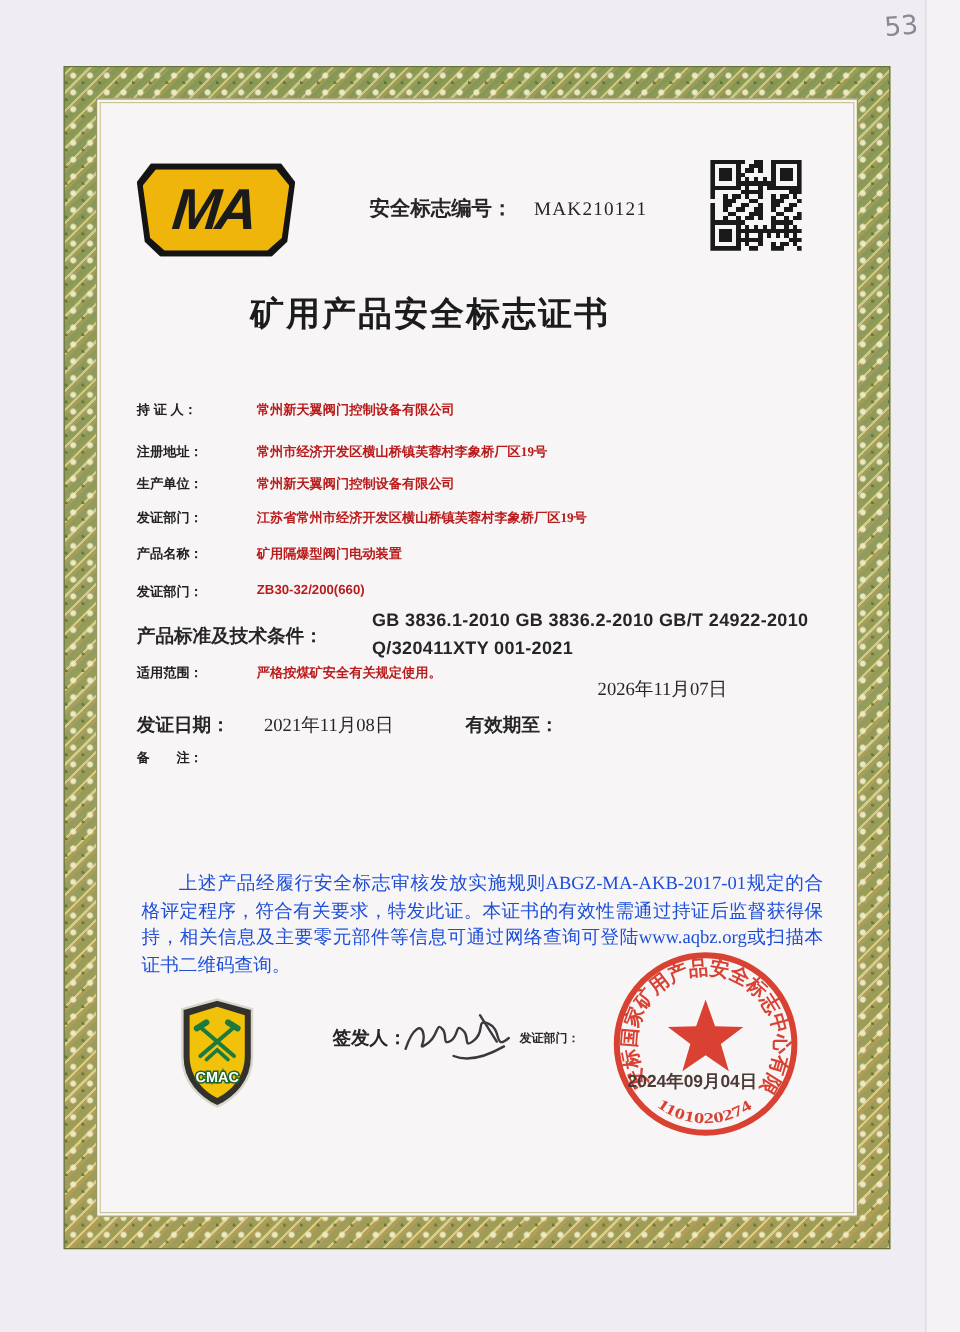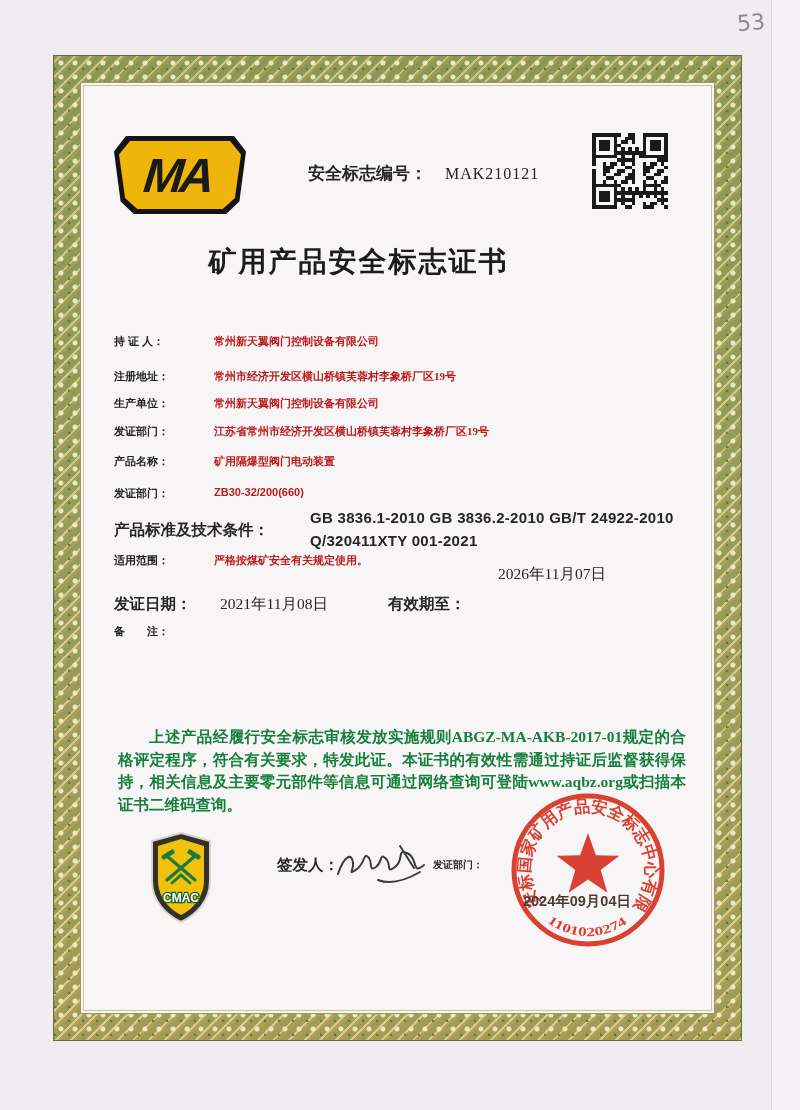--- a/index.html
+++ b/index.html
@@ -42,22 +42,22 @@
   .row { position:absolute; left:114px; font-size:11px; white-space:nowrap; }
   .row .lab { font-family:"Liberation Sans","DejaVu Sans",sans-serif; font-weight:700; color:#222; }
   .row .val { position:absolute; left:100px; top:0; font-weight:600; color:#b91c1c; white-space:nowrap; }
   .row-std-label { position:absolute; left:114px; top:520px; font-size:15.5px; font-family:"Liberation Sans","DejaVu Sans",sans-serif; font-weight:700; }
   .row-std-value { position:absolute; left:310px; top:506px; width:386px; font-size:15px; font-weight:600;
     font-family:"Liberation Sans","DejaVu Sans",sans-serif; line-height:23px; letter-spacing:.3px; }
   .dates-row span { position:absolute; font-size:15.5px; white-space:nowrap; }
   .dates-row .lab { font-family:"Liberation Sans","DejaVu Sans",sans-serif; font-weight:700; }
   .dates-row .val { font-weight:400;text-align:right; }
 
-  .statement { position:absolute; left:118px; top:726px; width:568px; font-size:15.5px; font-weight:700;
-    line-height:22.5px; text-align:justify; text-indent:2em; color:#15803d; }
+  .statement { position:absolute; left:118px; top:726px; width:568px; font-size:15.5px; font-weight:400;
+    line-height:22.5px; text-align:justify; text-indent:2em; color:#1d4ed8; }
 
   
   .cmac { position:absolute; left:148px; top:831px; width:66px; height:93px; }
   .signer-label { position:absolute; left:277px; top:855px; font-size:15.5px; font-weight:700; font-family:"Liberation Sans","DejaVu Sans",sans-serif;text-align:center; }
   .signature { position:absolute; left:330px; top:838px; width:100px; height:58px; }
   .issuer-label { position:absolute; left:433px; top:858px; font-size:10px; font-weight:700; font-family:"Liberation Sans","DejaVu Sans",sans-serif; }
   .stamp { position:absolute; left:498px; top:780px; width:180px; height:180px; mix-blend-mode:multiply; opacity:.94; }
 </style>
 </head>
 <body>

